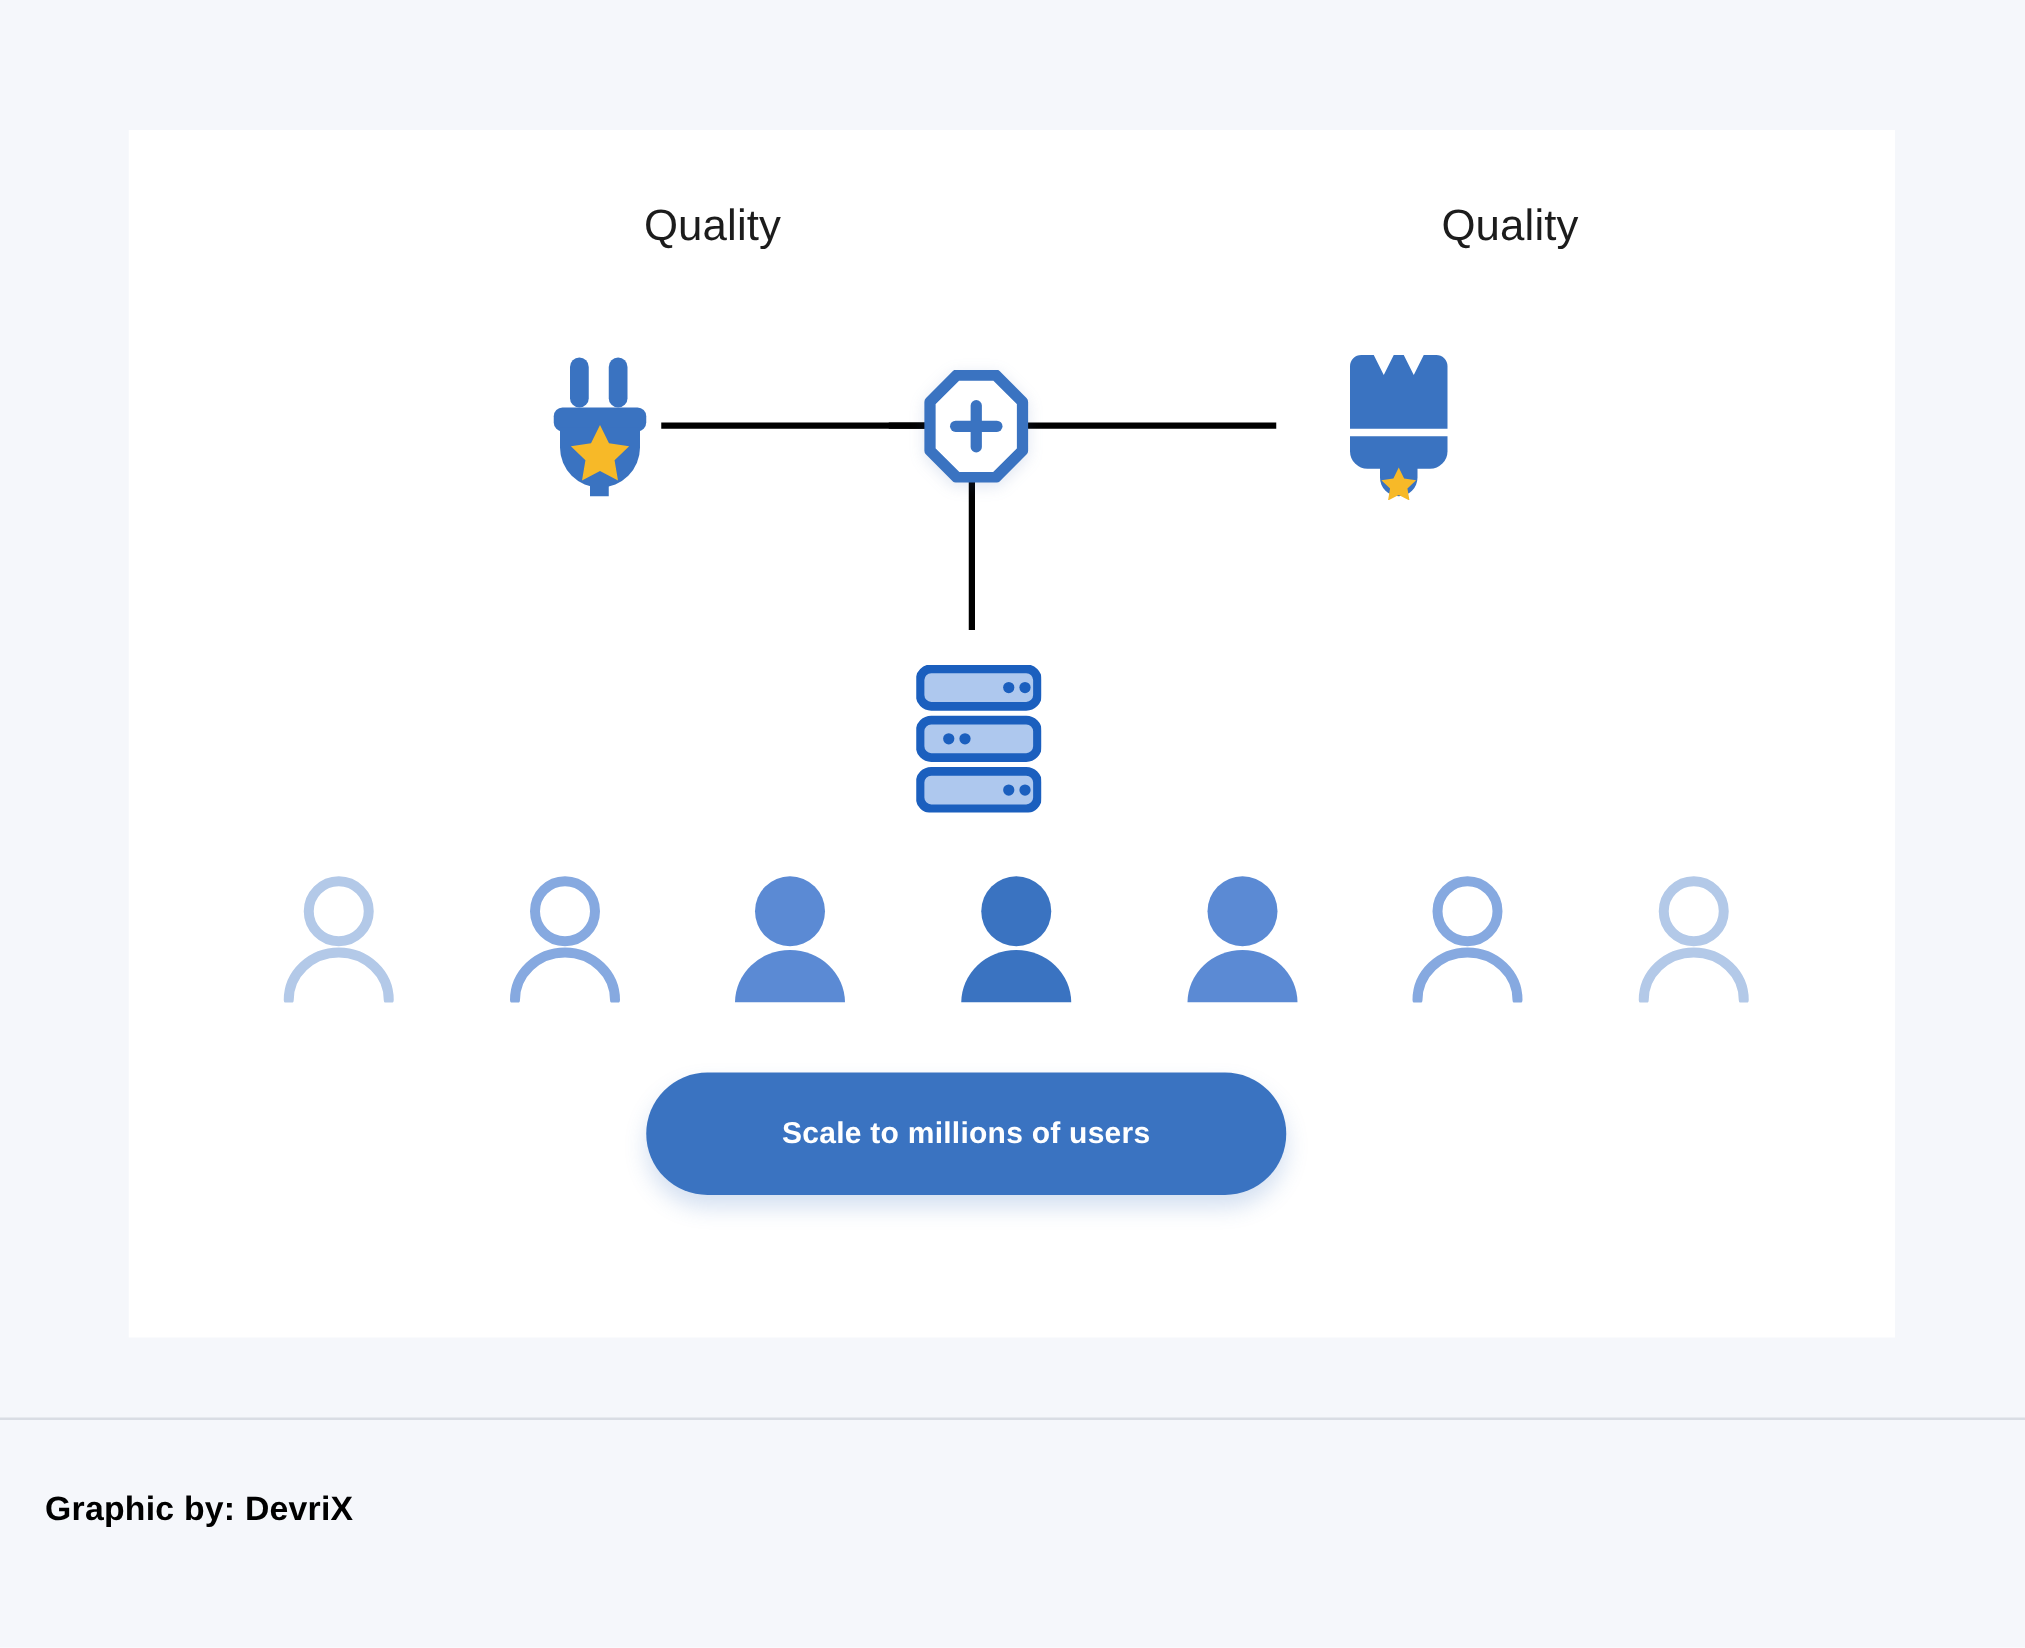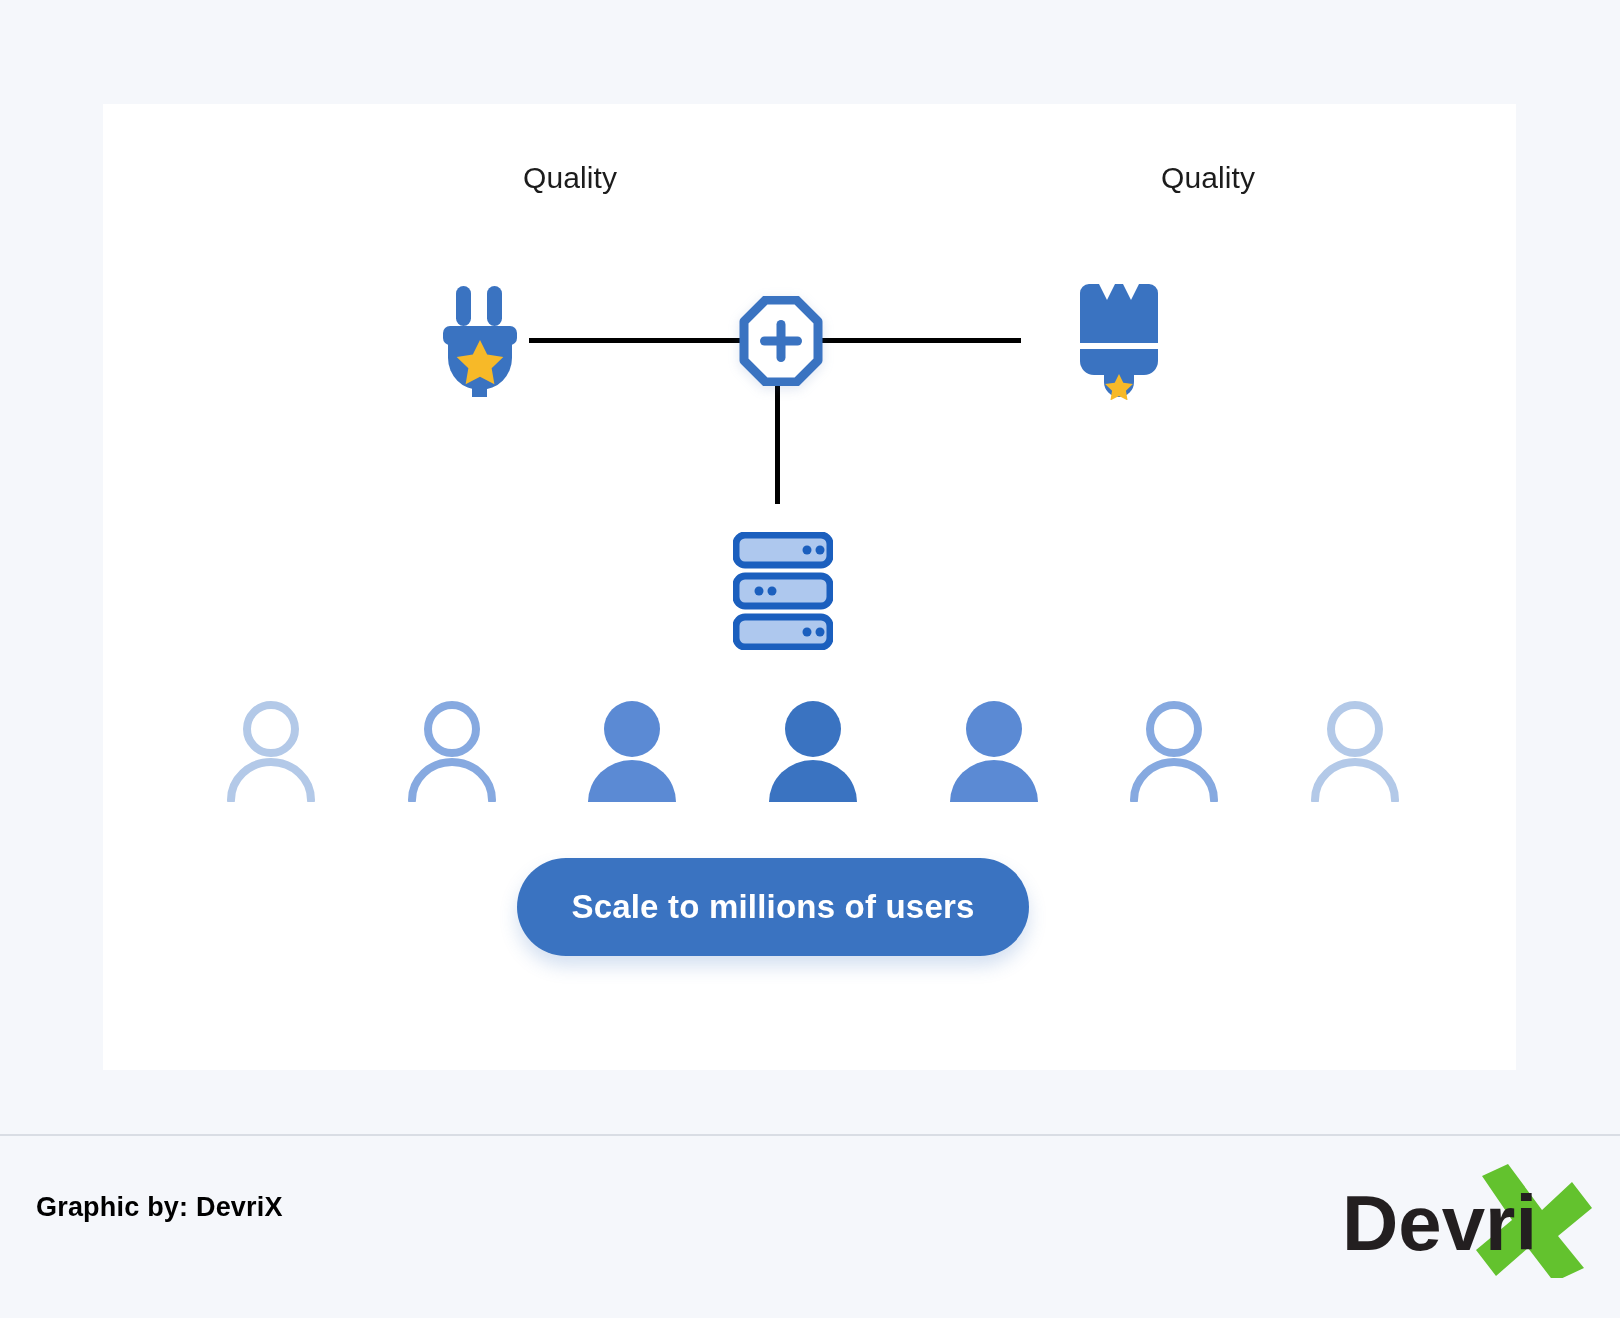--- a/index.html
+++ b/index.html
@@ -36,21 +36,21 @@
   .label-block {
     position: absolute;
     text-align: center;
     width: 300px;
     line-height: 1.18;
   }
   .label-plugins { left: 317px; top: 56px; }
   .label-themes  { left: 955px; top: 56px; }
 
   .label-top {
-    font-size: 30px;
+    font-size: 35px;
     font-weight: 400;
     color: #1c1c1c;
     letter-spacing: 0.1px;
   }
   .label-bottom {
     font-size: 35px;
     font-weight: 700;
     color: #111111;
     letter-spacing: 0.1px;
   }
@@ -114,21 +114,21 @@
     position: absolute;
     left: 414px;
     top: 754px;
     width: 512px;
     height: 98px;
     border: none;
     border-radius: 49px;
     background: #3a73c1;
     color: #ffffff;
     font-family: "Liberation Sans", sans-serif;
-    font-size: 33px;
+    font-size: 24px;
     font-weight: 700;
     letter-spacing: 0.2px;
     cursor: pointer;
     box-shadow: 0 10px 18px rgba(58,115,193,0.22);
     display: flex;
     align-items: center;
     justify-content: center;
   }
 
   
@@ -264,21 +264,15 @@
 
     </div>
 
     <button class="cta">Scale to millions of users</button>
 
   </div>
 
   <div class="footer">
     <div class="footer-credit">Graphic by: DevriX</div>
 
-    <div class="footer-logo">
-      <svg width="260" height="120" viewBox="0 0 260 120" xmlns="http://www.w3.org/2000/svg">
-        <path d="M150 18 l26 -12 34 46 30 -28 20 26 -34 28 26 32 -30 14 -26 -34 -32 28 -20 -26 36 -30 z" fill="#63c22e"></path>
-        <text x="10" y="92" font-family="Liberation Sans, sans-serif" font-size="78" font-weight="700" fill="#231f20">Devri</text>
-      </svg>
-    </div>
   </div>
 
 </div>
 
 </body></html>

